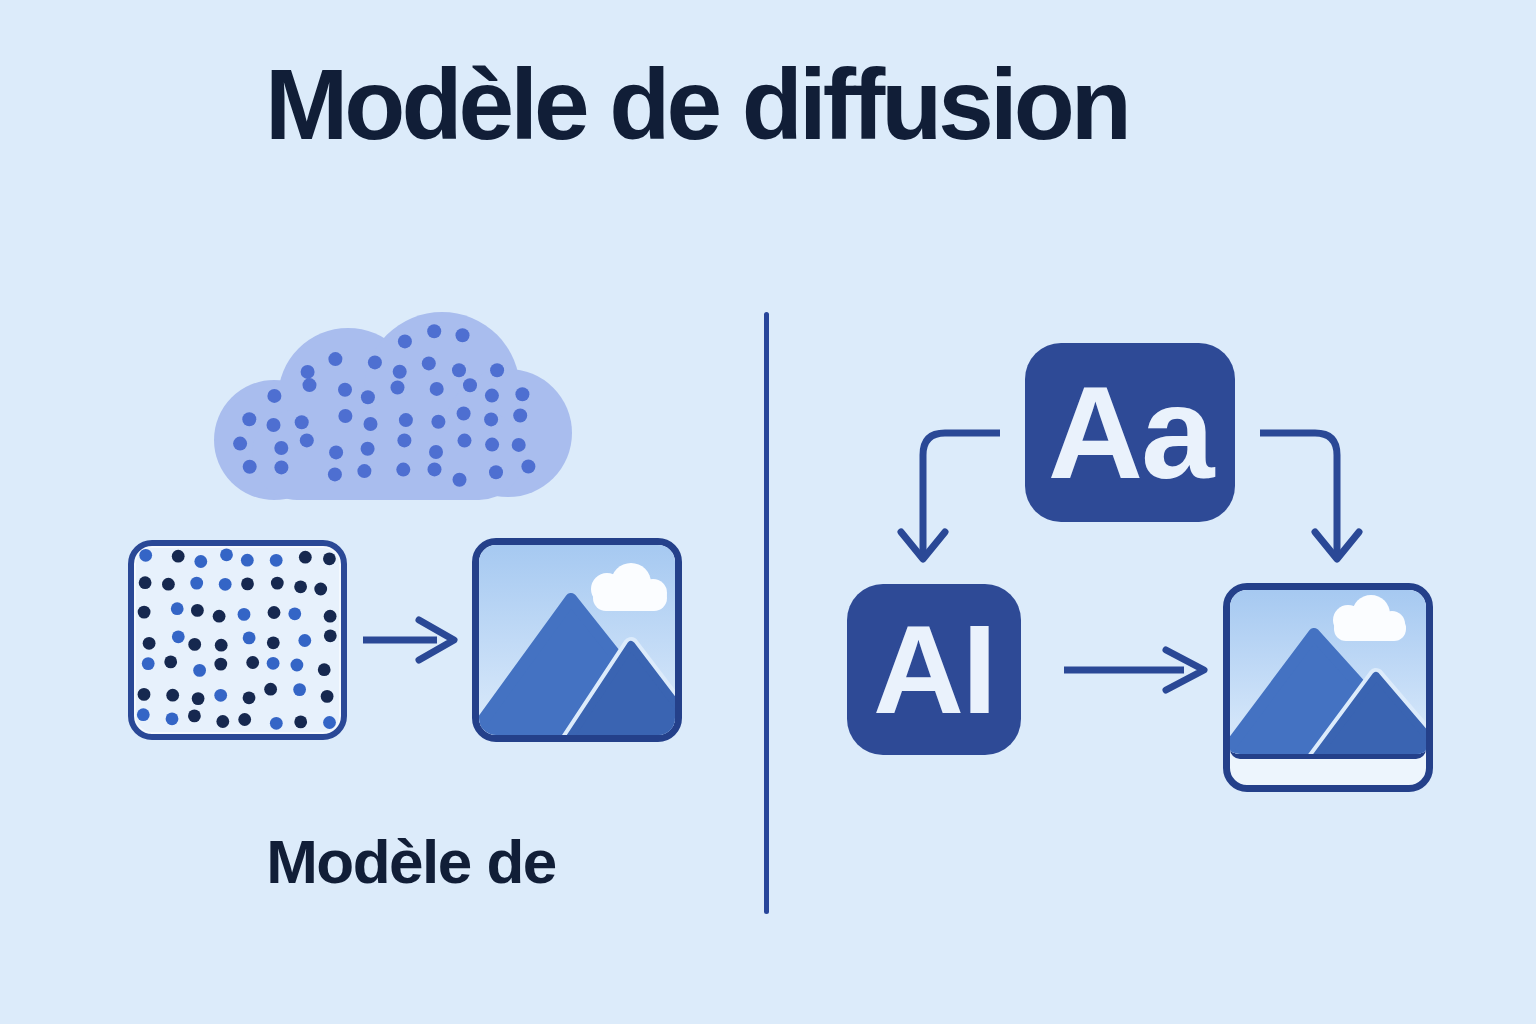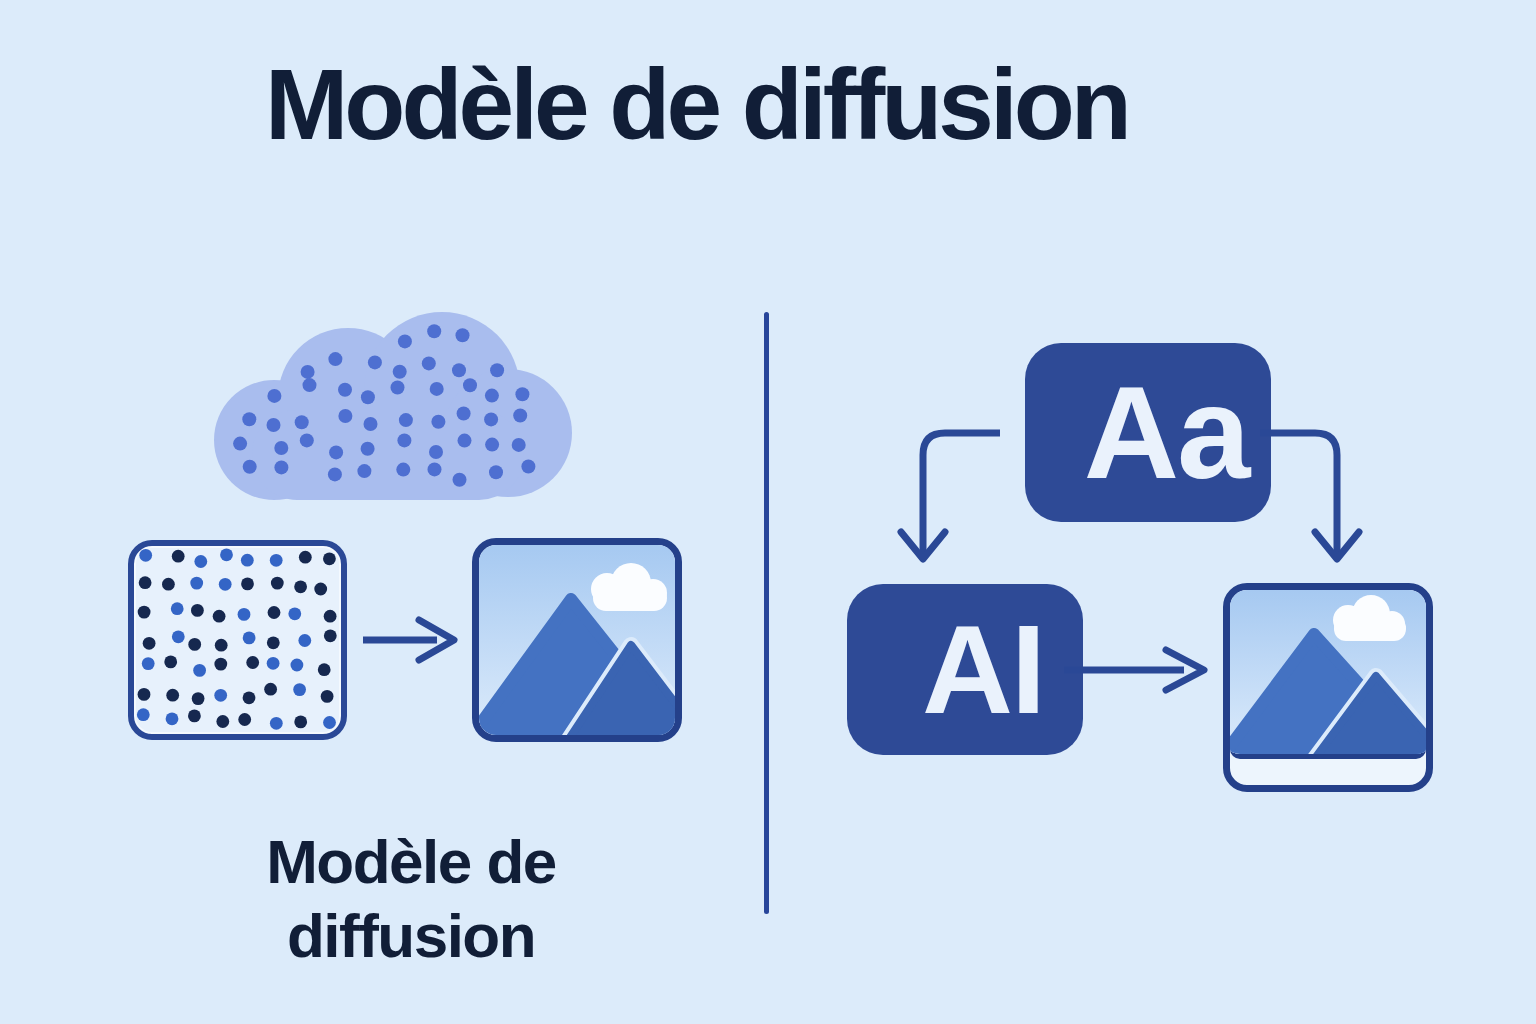--- a/index.html
+++ b/index.html
@@ -47,24 +47,24 @@
   .mtn-rim{fill:none;stroke:var(--skybottom,#dcebfb);stroke-width:16;stroke-linejoin:round;}
   .mtn-small{fill:var(--mback,#3a64b2);stroke:var(--mback,#3a64b2);stroke-width:8;stroke-linejoin:round;}
   .pic-cloud{fill:var(--pcloud,#fbfdff);}
   
   .noise-cloud{left:216px;top:298px;width:365px;height:207px;overflow:visible;}
   .cloud-body{fill:var(--cloudfill,#a9bdee);}
   
   .letter-box{
     display:flex;align-items:center;justify-content:center;
     background:var(--deep,#2e4a96);color:var(--boxletter,#eaf2fc);
-    font-weight:700;border-radius:36px;letter-spacing:-2px;padding-left:36px;
+    font-weight:700;border-radius:36px;letter-spacing:-2px;
   }
   .aa-box{left:1025px;top:343px;width:210px;height:179px;font-size:132px;}
-  .ai-box{left:847px;top:584px;width:200px;height:171px;font-size:126px;}
+  .ai-box{left:847px;top:584px;width:174px;height:171px;font-size:126px;}
   
   .divider{
     left:764px;top:312px;width:5px;height:602px;border-radius:3px;
     background:var(--divider,#27459a);
   }
   
   .caption{
     position:absolute;text-align:center;color:var(--ink,#111e37);
     font-size:62px;line-height:74px;font-weight:700;letter-spacing:-1.5px;margin-top:39px;
   }
@@ -225,21 +225,20 @@
           <rect x="16" y="14" width="74" height="26" rx="13"></rect>
         </g>
         <polygon class="mtn-big" points="-14,200 92,54 208,200"></polygon>
         <polygon class="mtn-rim" points="86,200 152,100 228,200"></polygon>
         <polygon class="mtn-small" points="86,200 152,100 228,200"></polygon>
       </svg>
     </div>
 
     <div class="caption caption-left">
       <span class="c-line">Modèle de</span>
-      <span class="c-line">diffusion</span>
     </div>
   </section>
 
   <div class="abs divider"></div>
 
   <section>
 
     <div class="abs letter-box aa-box">
       <span>Aa</span>
     </div>

